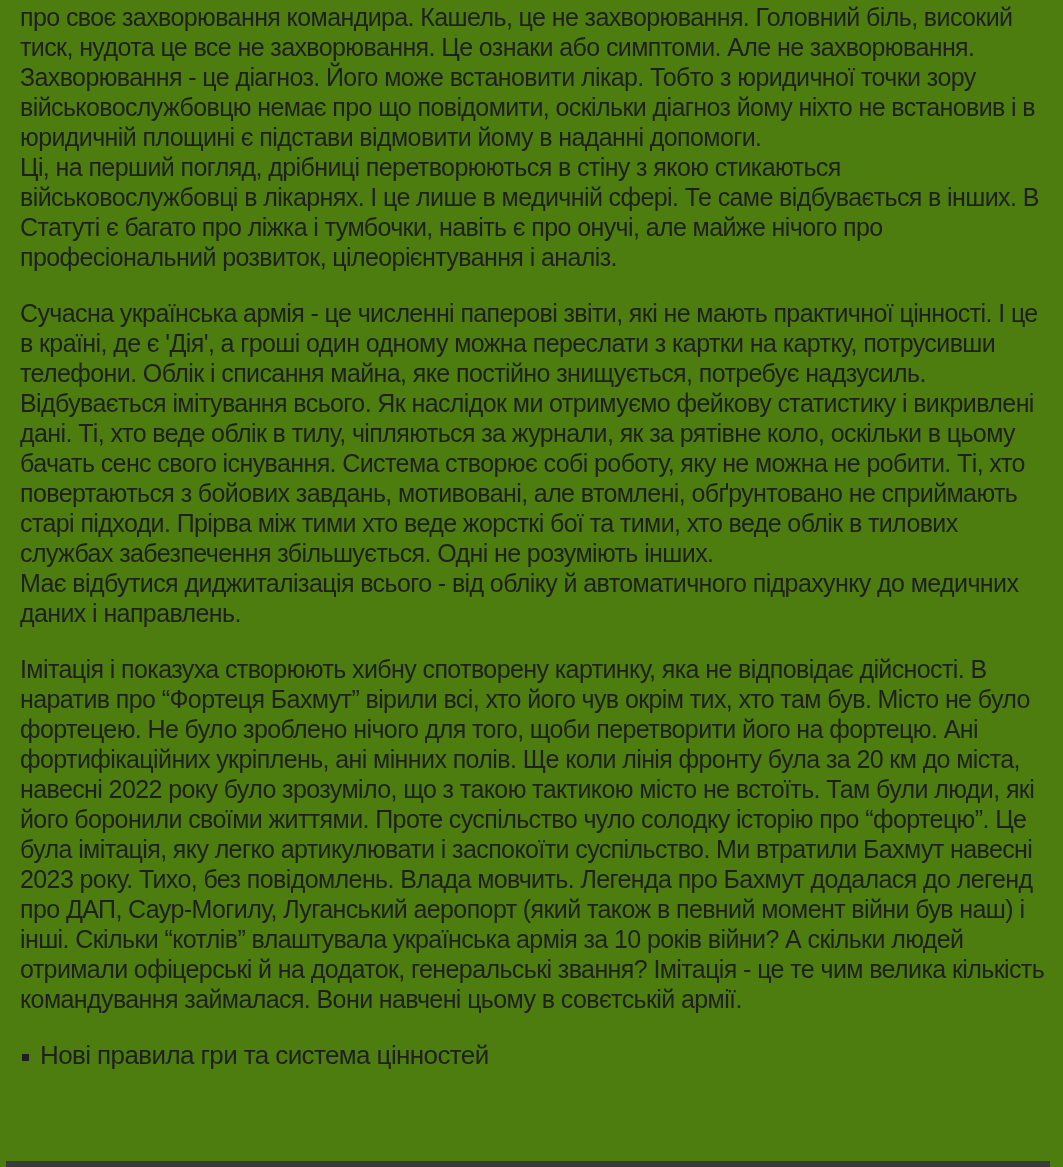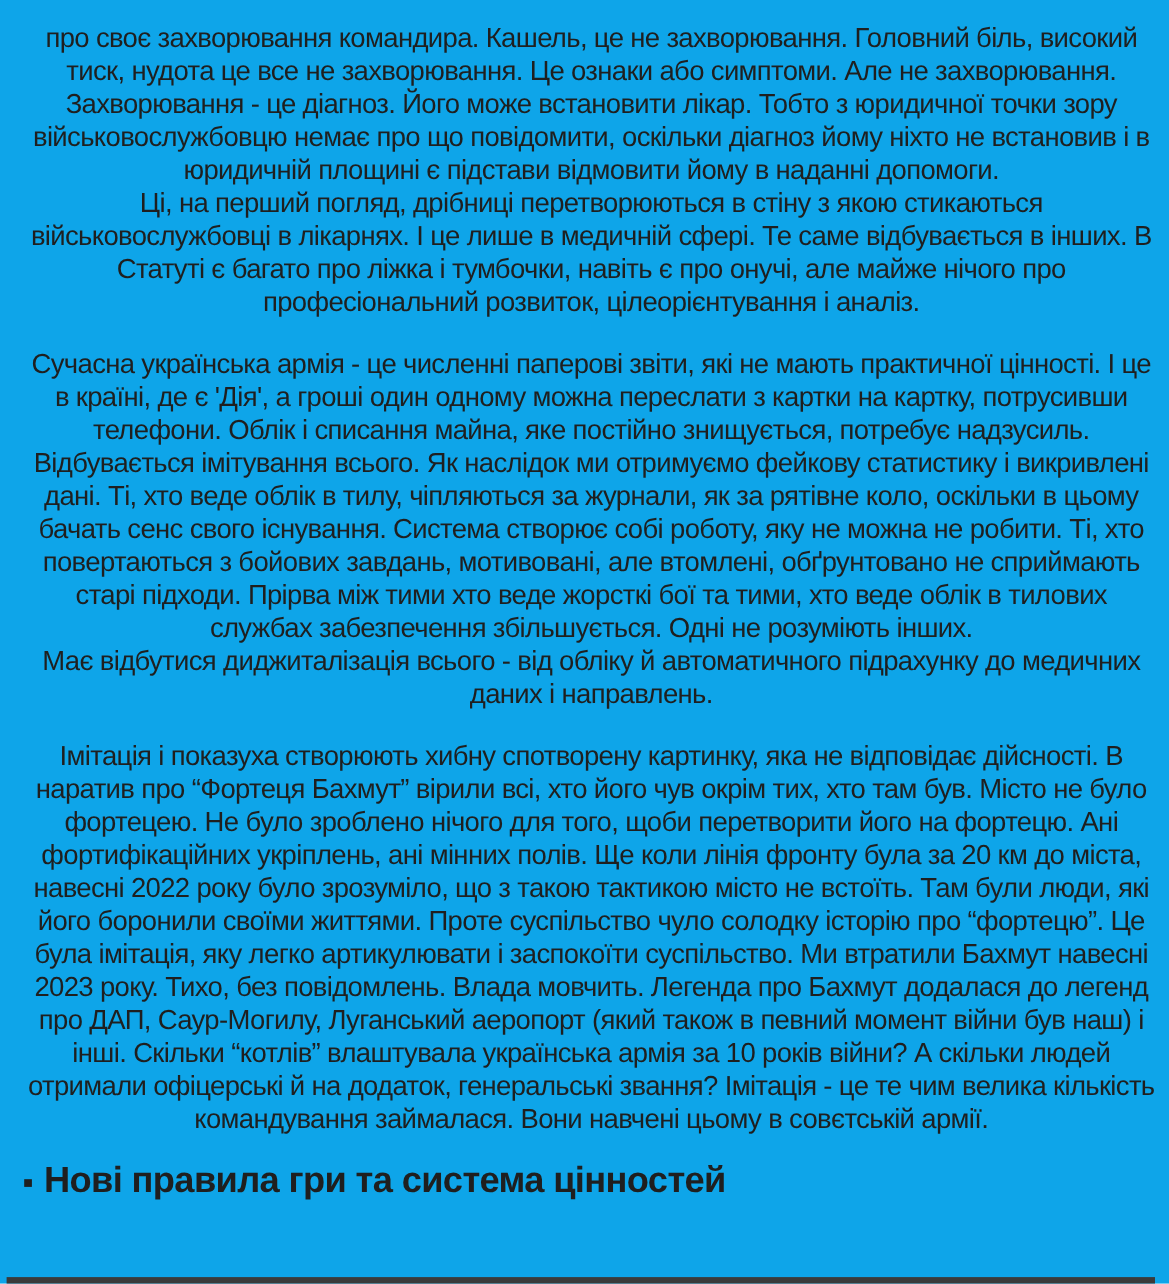--- a/index.html
+++ b/index.html
@@ -11,41 +11,39 @@
     width: 1063px;
     height: 1167px;
     overflow: hidden;
     font-family: "Liberation Sans", "DejaVu Sans", sans-serif;
   }
   .page {
     position: relative;
     width: 1063px;
     height: 1167px;
     box-sizing: border-box;
-    padding: 20px 8px 0 20px;
-    background: #0ea5e9;
+    padding: 2px 8px 0 20px;
+    background: #4d7c0f;
     color: #1f1f1f;
-    text-align: center;
   }
   .para {
     margin: 0 0 26px 0;
     font-size: 25px;
     line-height: 30px;
     letter-spacing: -0.6px;
     white-space: pre-line;
     color: #1f1f1f;
   }
   .bullet-row {
     display: flex;
     align-items: center;
     margin: 0 0 24px 0;
-    font-size: 33px;
+    font-size: 26px;
     line-height: 30px;
     letter-spacing: -0.6px;
-    font-weight: bold;
   }
   .bullet-square {
     flex: 0 0 auto;
     width: 7px;
     height: 7px;
     background: #1f1f1f;
     margin: 4px 11px 0 2px;
   }
   .bottom-edge {
     position: absolute;

